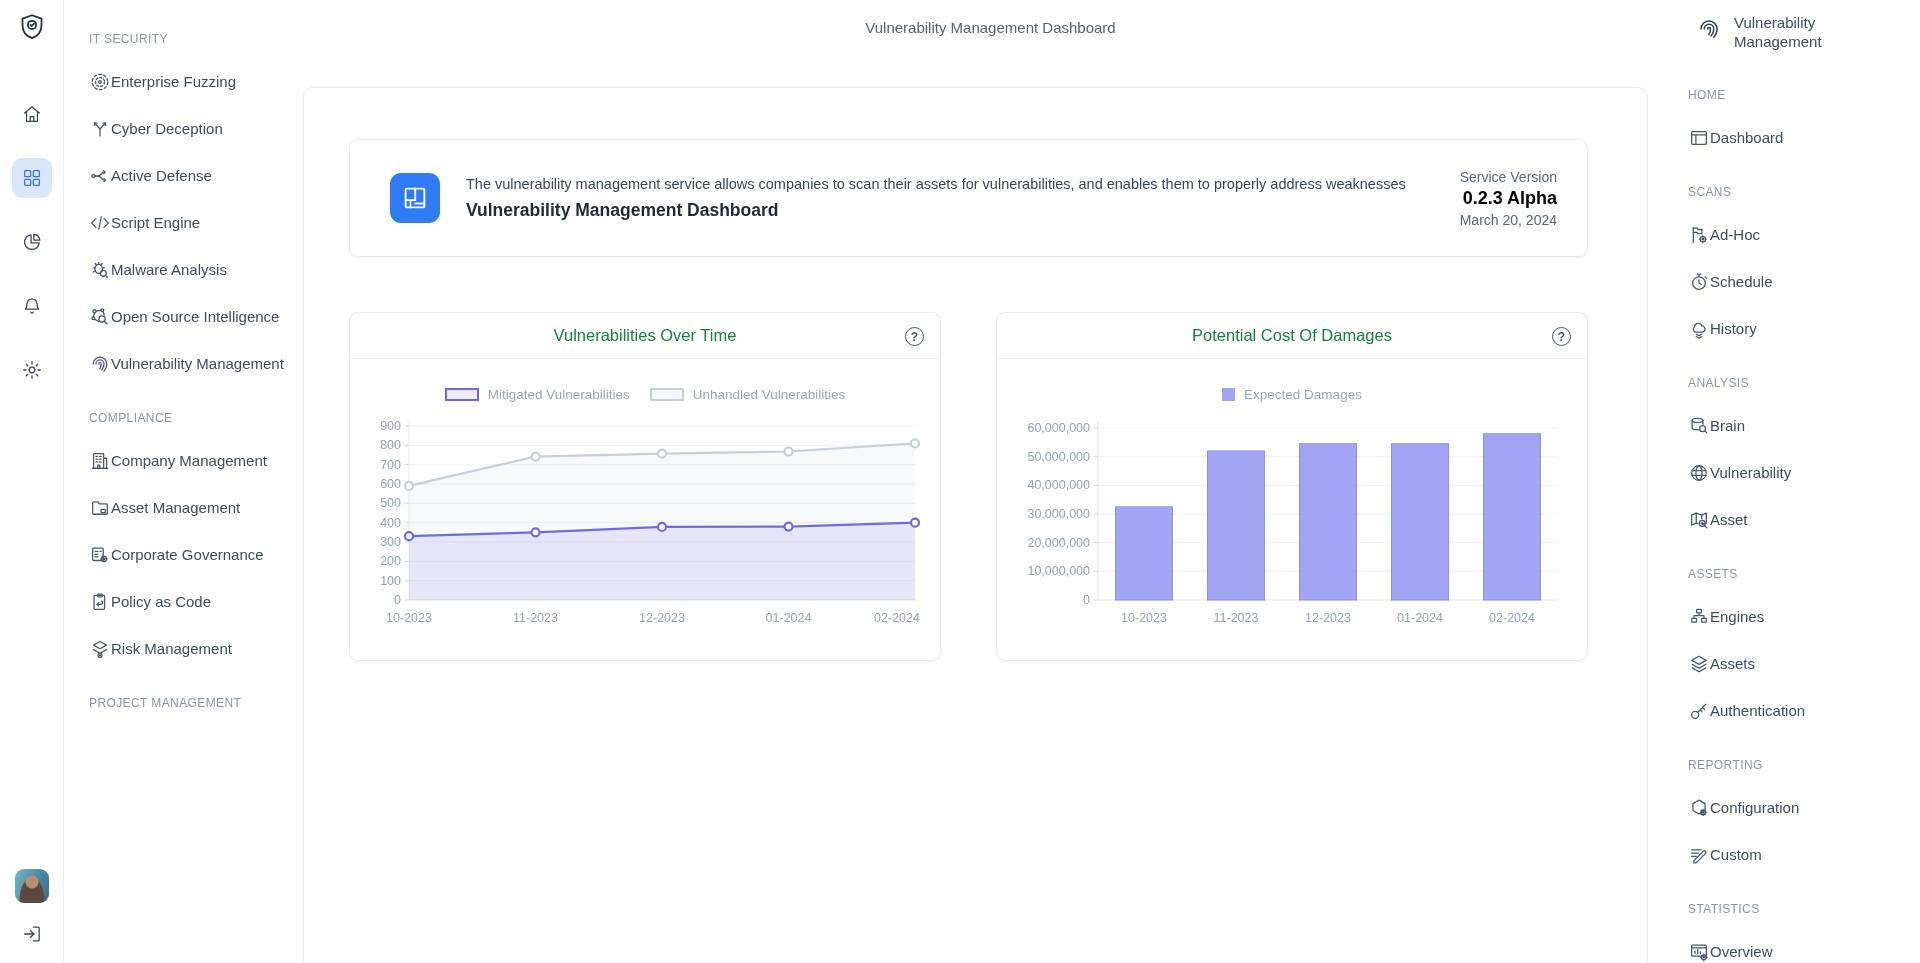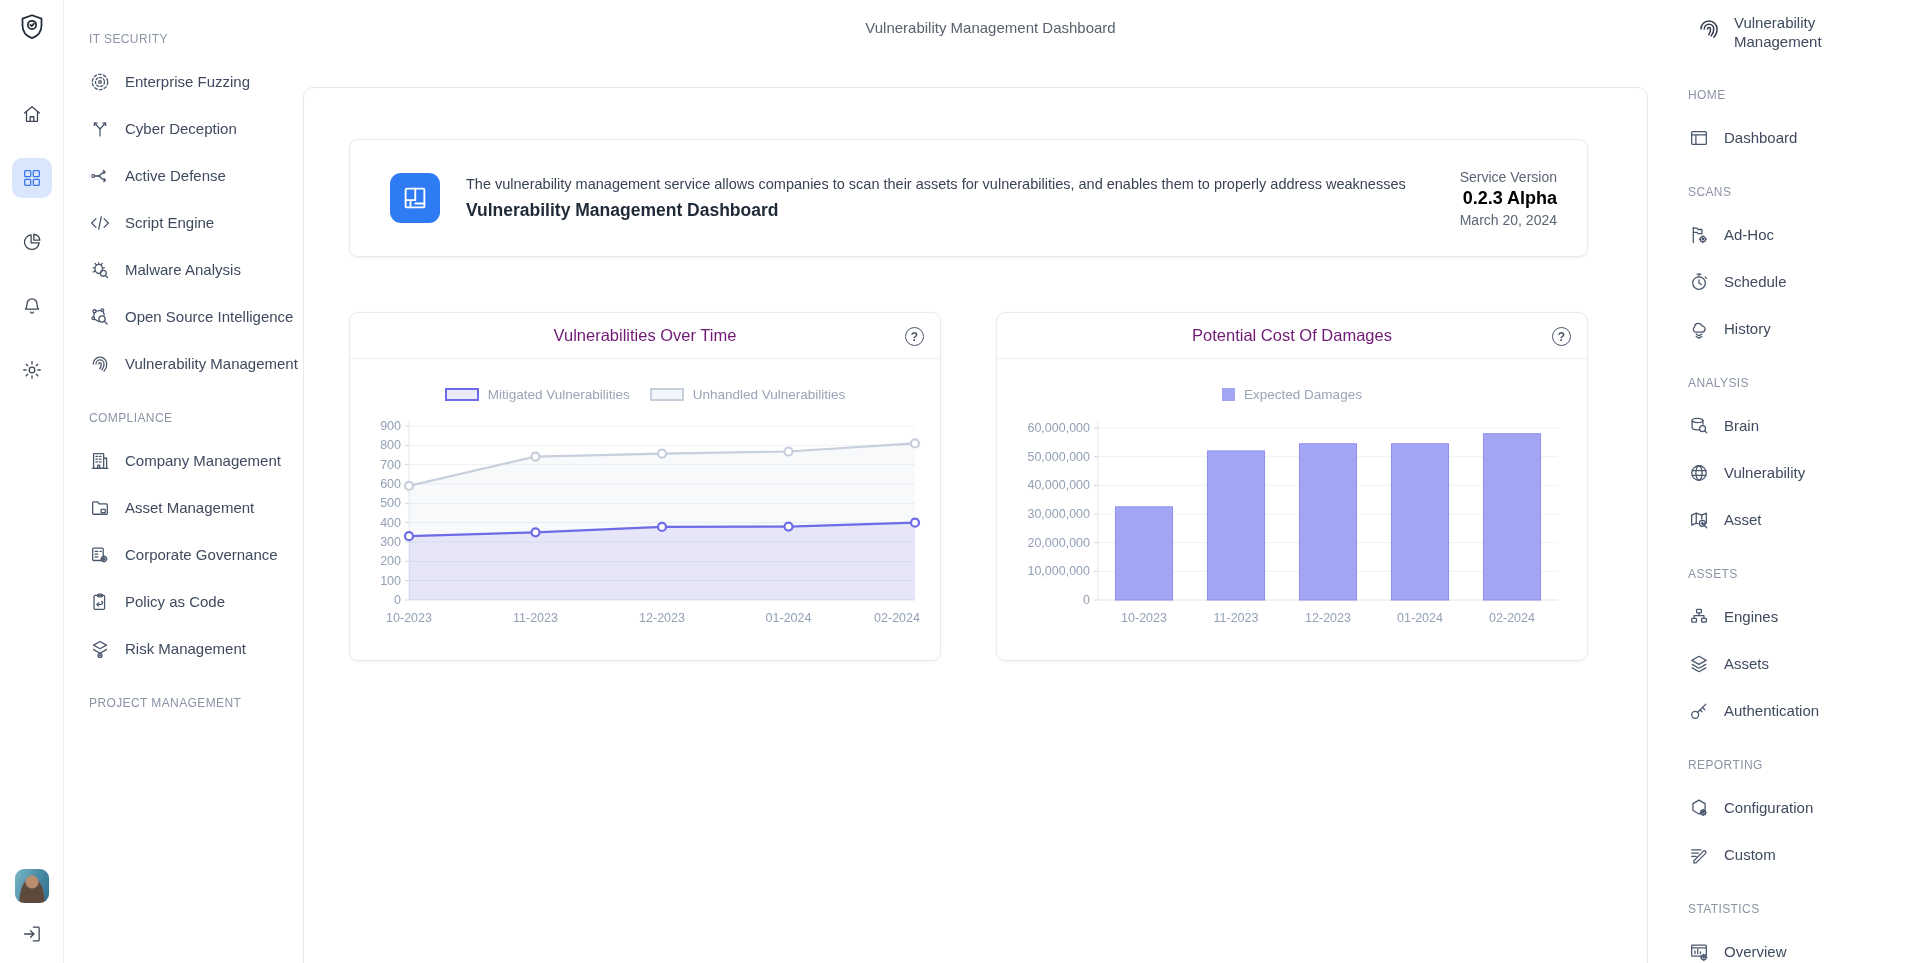--- a/index.html
+++ b/index.html
@@ -20,21 +20,21 @@
       radial-gradient(circle at 50% 38%, #b98d6f 0 6px, transparent 7px),
       radial-gradient(ellipse at 50% 95%, #5d4a3c 0 12px, transparent 13px),
       linear-gradient(115deg,#79b7c6 0%, #4b8aa6 55%, #2f6f8e 100%);
     cursor:pointer; }
   .rail-logout { color:#3d4654; cursor:pointer; }
 
   
   .sidebar { position:absolute; left:65px; top:0; width:253px; height:722px; padding:8px 0 0 24px; overflow:hidden; }
   .nav-header { height:50px; display:flex; align-items:flex-end; padding-bottom:12px;
     font-size:12px; letter-spacing:.4px; color:#8b94a5; }
-  .nav-item { height:47px; display:flex; align-items:center; gap:14px; cursor:pointer; }
+  .nav-item { height:47px; display:flex; align-items:center; gap:0; cursor:pointer; }
   .nav-item .nicon { width:22px; height:22px; color:#4b576d; flex:0 0 22px; display:flex; }
   .nav-item .nlabel { font-size:15px; color:#3f4a5e; white-space:nowrap; }
 
   
   .rnav { position:absolute; left:1686px; top:0; width:234px; height:963px; padding:14px 0 0 2px; overflow:hidden; }
   .rbrand { display:flex; gap:12px; align-items:flex-start; margin-left:8px; height:50px; }
   .rbrand .nicon { width:26px; height:26px; color:#333e4d; margin-top:2px; }
   .rbrand-name { font-size:15px; color:#3f4a5e; width:110px; line-height:1.25; }
 
   
@@ -53,21 +53,21 @@
   .info-title { margin-top:8px; font-size:17.5px; font-weight:bold; color:#1f2937; }
   .info-right { margin-left:auto; text-align:right; }
   .sv-label { font-size:14px; color:#5b6575; }
   .sv-version { font-size:18px; font-weight:bold; color:#000000; margin-top:3px; }
   .sv-date { font-size:14px; color:#5b6575; margin-top:3px; }
 
   .charts { margin-top:55px; display:flex; justify-content:space-between; }
   .chart-card { width:592px; height:349px; border:1px solid #e8eaef; border-radius:9px;
     box-shadow:0 1px 3px rgba(16,24,40,.05); position:relative; }
   .chart-head { height:46px; display:flex; align-items:center; justify-content:center;
-    border-bottom:1px solid #edeff3; font-size:16.5px; color:#701a75; }
+    border-bottom:1px solid #edeff3; font-size:16.5px; color:#15803d; }
   .help { position:absolute; right:16px; top:14px; width:19px; height:19px; border:1.6px solid #4a5568;
     border-radius:50%; display:flex; align-items:center; justify-content:center;
     font-size:12px; font-weight:bold; color:#4a5568; cursor:pointer; }
   .legend-row { margin-top:28px; display:flex; justify-content:center; align-items:center; gap:20px; }
   .legend-item { display:flex; align-items:center; gap:9px; cursor:pointer; }
   .legend-key-line { width:34px; height:13px; border-style:solid; border-width:2px; }
   .legend-key-solid { width:13px; height:13px; }
   .legend-label { font-size:13.5px; color:#9aa4b8; }
   .plot { display:block; margin:10px auto 0; }
   .plot text.tick { font-size:12.5px; fill:#93a0b6; font-family:"Liberation Sans",sans-serif; }

